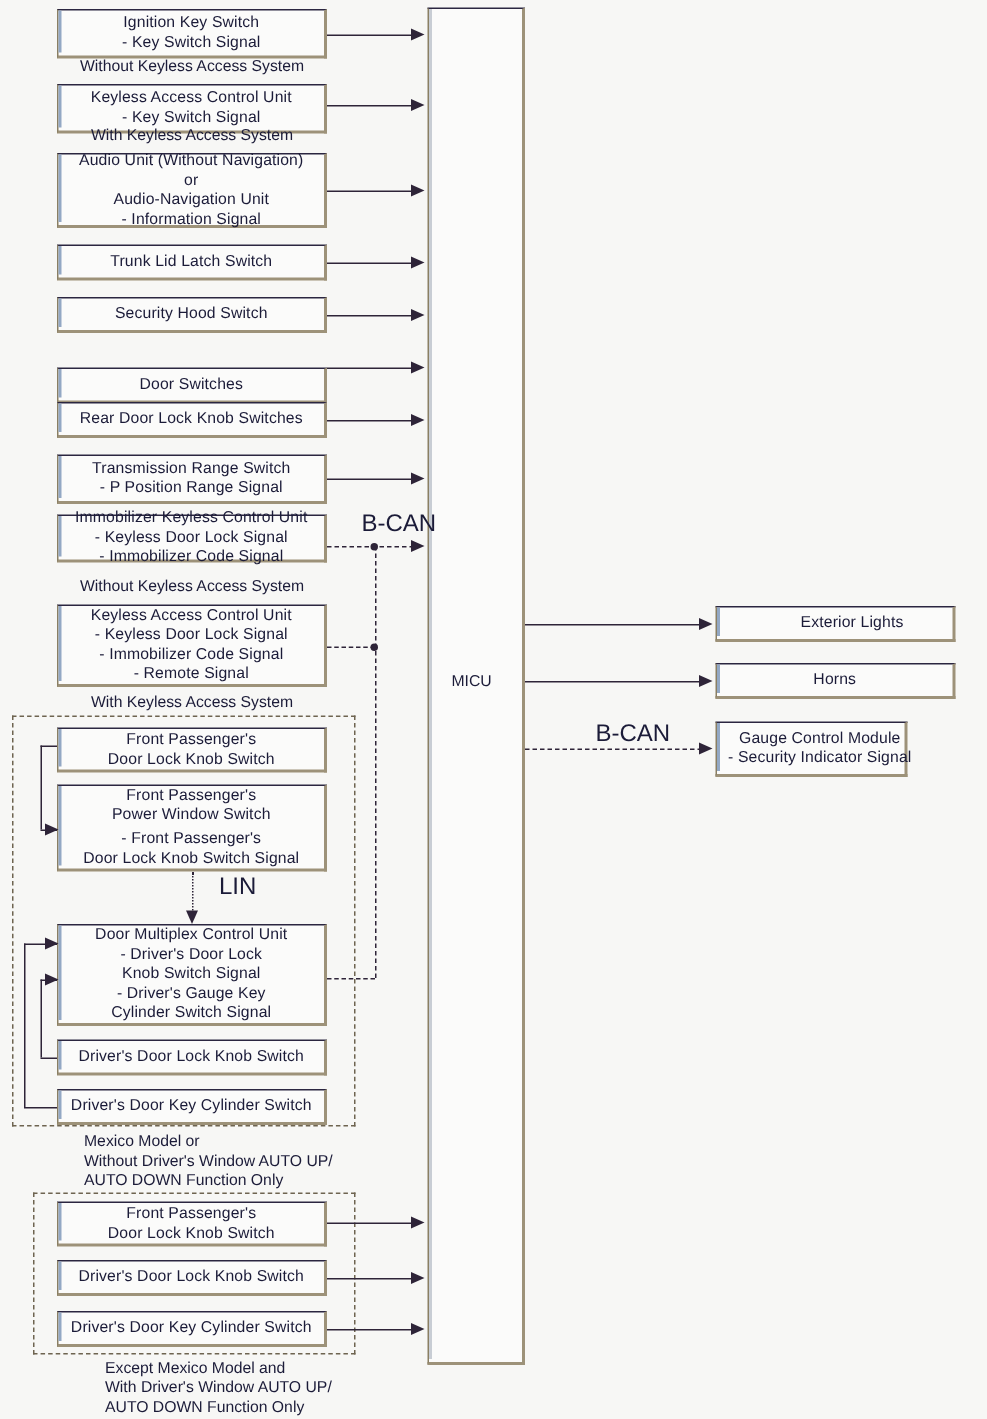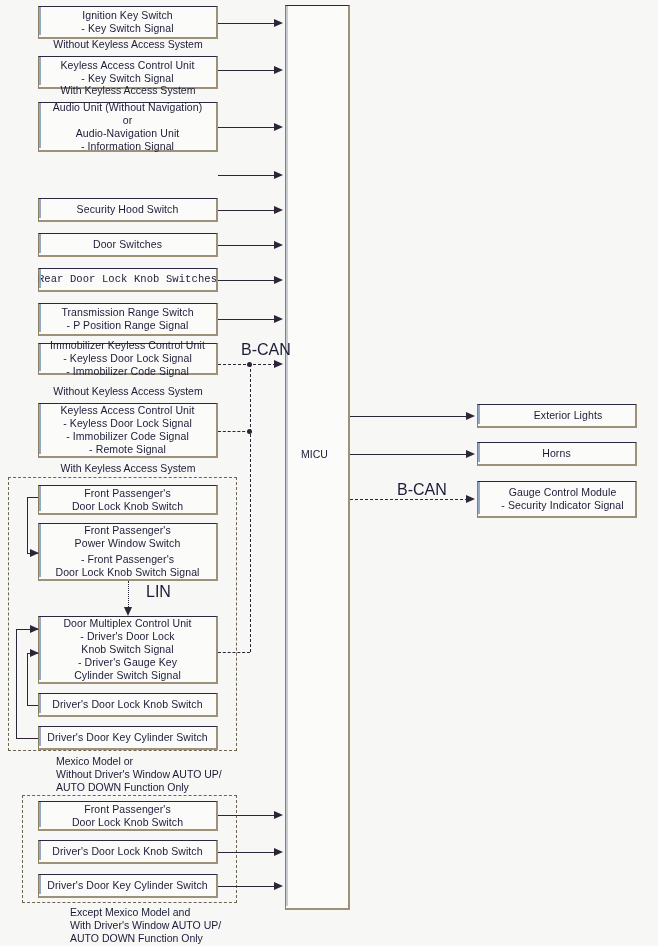--- a/index.html
+++ b/index.html
@@ -168,36 +168,39 @@
 
   <div class="box" style="left:38px; top:102px; width:180px; height:50px;">
     <span class="ln">Audio Unit (Without Navigation)</span>
     <span class="ln">or</span>
     <span class="ln">Audio-Navigation Unit</span>
     <span class="sig">- Information Signal</span>
   </div>
   <div class="wire-h" style="left:218px; top:127px; width:58px;"></div>
   <div class="arrow-r" style="left:274px; top:122.5px;"></div>
 
+  <div class="box" style="left:38px; top:163px; width:180px; height:24px;">
+    <span class="ln">Trunk Lid Latch Switch</span>
+  </div>
   <div class="wire-h" style="left:218px; top:175px; width:58px;"></div>
   <div class="arrow-r" style="left:274px; top:170.5px;"></div>
 
   <div class="box" style="left:38px; top:198px; width:180px; height:24px;">
     <span class="ln">Security Hood Switch</span>
   </div>
   <div class="wire-h" style="left:218px; top:210px; width:58px;"></div>
   <div class="arrow-r" style="left:274px; top:205.5px;"></div>
 
-  <div class="box" style="left:38px; top:233px; width:180px; height:24px;">
+  <div class="box" style="left:38px; top:245px; width:180px; height:24px;">
     <span class="ln">Door Switches</span>
   </div>
   <div class="wire-h" style="left:218px; top:245px; width:58px;"></div>
   <div class="arrow-r" style="left:274px; top:240.5px;"></div>
 
-  <div class="box" style="left:38px; top:268px; width:180px; height:24px;font-family:Liberation Mono, monospace;">
+  <div class="box" style="left:38px; top:268px; width:180px; height:24px;">
     <span class="ln">Rear Door Lock Knob Switches</span>
   </div>
   <div class="wire-h" style="left:218px; top:280px; width:58px;"></div>
   <div class="arrow-r" style="left:274px; top:275.5px;"></div>
 
   <div class="box" style="left:38px; top:303px; width:180px; height:33px;">
     <span class="ln">Transmission Range Switch</span>
     <span class="sig">- P Position Range Signal</span>
   </div>
   <div class="wire-h" style="left:218px; top:319px; width:58px;"></div>
@@ -236,21 +239,21 @@
   </div>
   <div class="wire-h" style="left:350px; top:416px; width:118px;"></div>
   <div class="arrow-r" style="left:466px; top:411.5px;"></div>
 
   <div class="box" style="left:477px; top:442px; width:160px; height:24px;">
     <span class="ln">Horns</span>
   </div>
   <div class="wire-h" style="left:350px; top:454px; width:118px;"></div>
   <div class="arrow-r" style="left:466px; top:449.5px;"></div>
 
-  <div class="box" style="left:477px; top:481px; width:160px; height:37px;padding-left:12px;">
+  <div class="box" style="left:477px; top:481px; width:128px; height:37px;padding-left:12px;">
     <span class="ln">Gauge Control Module</span>
     <span class="sig">- Security Indicator Signal</span>
   </div>
   <div class="wire-h dash" style="left:350px; top:499px; width:118px;"></div>
   <div class="arrow-r" style="left:466px; top:494.5px;"></div>
   <div class="netlabel" style="left:385px; top:484px;">B-CAN</div>
 
   <div class="group" style="left:8px; top:477px; width:229px; height:274px;"></div>
 
   <div class="box" style="left:38px; top:485px; width:180px; height:30px;">

